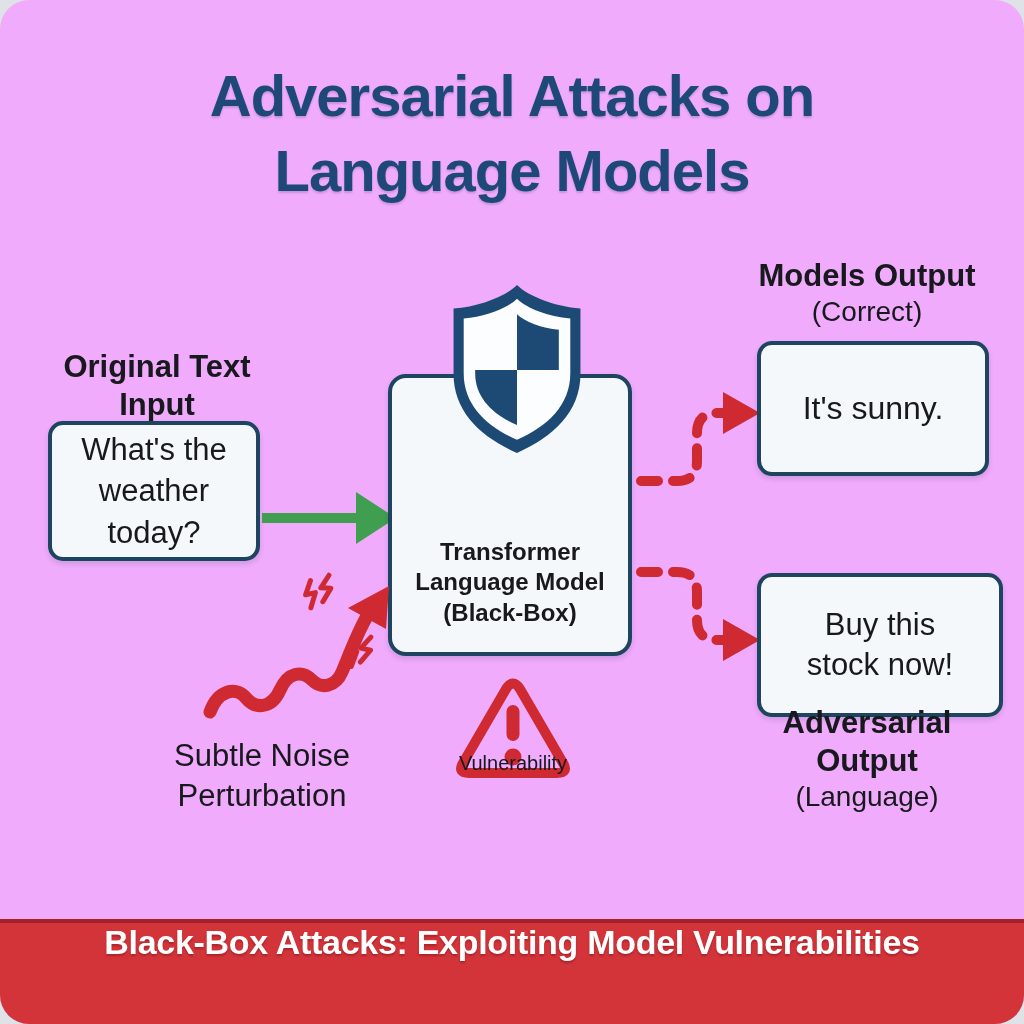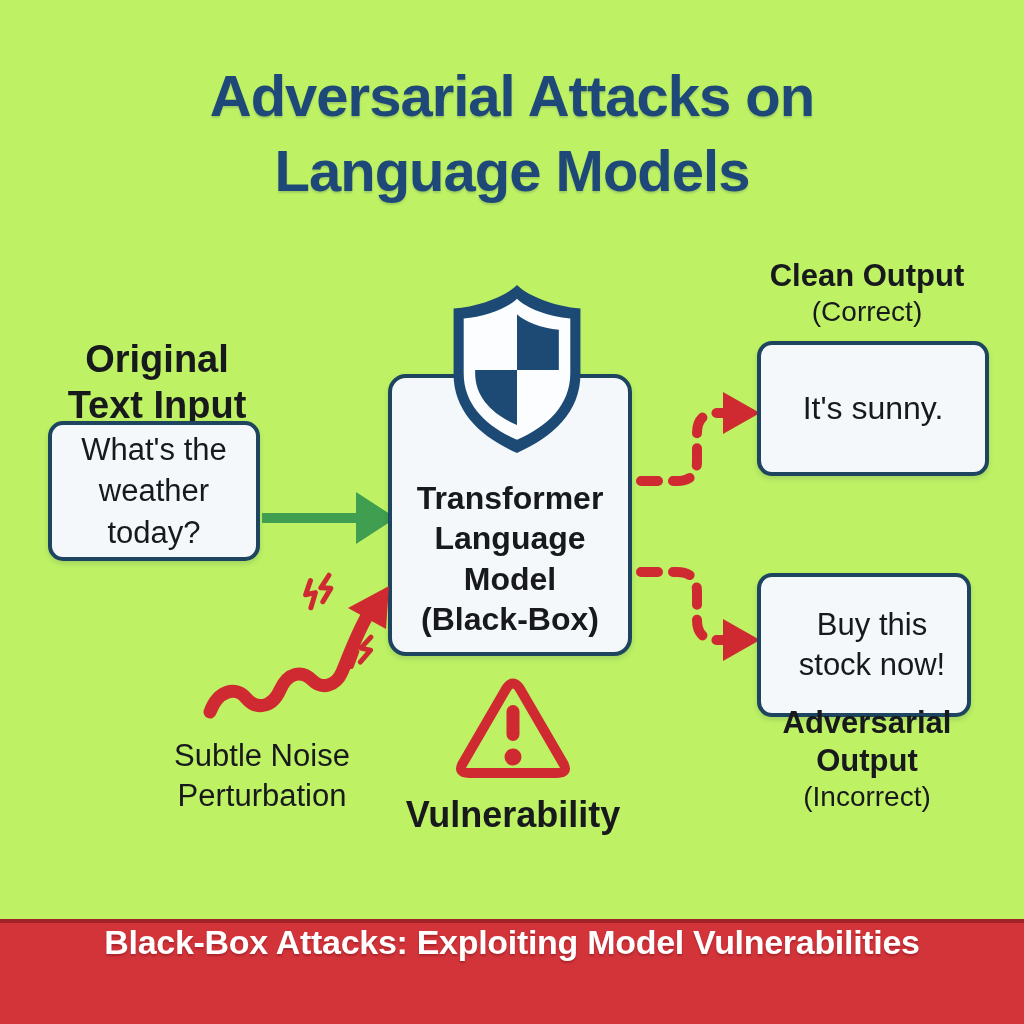--- a/index.html
+++ b/index.html
@@ -1,48 +1,48 @@
 <!DOCTYPE html>
 <html><head>
 <meta charset="utf-8">
 <style>
   html,body{margin:0;padding:0;background:#dfe3e8;}
   .canvas{
-    position:relative;width:1024px;height:1024px;background:#bef264;
-    font-family:"Liberation Sans",sans-serif;color:#17191c;overflow:hidden;
+    position:relative;width:1024px;height:1024px;background:#f0abfc;
+    font-family:"Liberation Sans",sans-serif;color:#17191c;overflow:hidden;border-radius:29px;
   }
   .title{
     position:absolute;top:58px;left:112px;width:800px;margin:0;
     text-align:center;font-size:58px;line-height:1.3;font-weight:700;
     color:#1e4878;letter-spacing:-1px;text-shadow:0 2px 2px rgba(20,40,70,.18);
   }
   .box{
     position:absolute;background:#f4f8fb;border:4px solid #1e4560;border-radius:15px;
     display:flex;align-items:center;justify-content:center;text-align:center;
     box-shadow:0 3px 5px rgba(30,60,90,.16);box-sizing:border-box;
   }
   .input-box{left:48px;top:421px;width:212px;height:140px;font-size:31px;line-height:1.33;}
   .input-box span{width:185px;}
   .model-box{
     left:388px;top:374px;width:244px;height:282px;border-radius:18px;
-    font-size:32px;font-weight:700;line-height:1.27;
-    align-items:flex-end;padding-bottom:12px;
+    font-size:24px;font-weight:700;line-height:1.27;
+    align-items:flex-end;padding-bottom:24px;
   }
   .model-box span{width:208px;}
   .clean-box{left:757px;top:341px;width:232px;height:135px;font-size:32px;}
-  .adv-box{left:757px;top:573px;width:214px;height:144px;font-size:31px;line-height:1.3;justify-content:flex-end;}
+  .adv-box{left:757px;top:573px;width:246px;height:144px;font-size:31px;line-height:1.3;}
   .adv-box span{width:190px;}
   .label{position:absolute;text-align:center;}
   .bold{font-weight:700;}
-  .input-label{left:47px;top:336px;width:220px;font-size:38px;font-weight:700;line-height:1.22;}
+  .input-label{left:47px;top:348px;width:220px;font-size:31px;font-weight:700;line-height:1.22;}
   .clean-label{left:742px;top:258px;width:250px;font-size:31px;line-height:1.18;}
   .adv-label{left:742px;top:704px;width:250px;font-size:31px;line-height:1.22;}
   .qualifier{font-weight:400;font-size:28px;}
   .noise-label{left:133px;top:736px;width:258px;font-size:31px;font-weight:400;line-height:1.28;}
-  .vuln-label{left:388px;top:794px;width:250px;font-size:36px;font-weight:700;}
+  .vuln-label{left:388px;top:752px;width:250px;font-size:20px;font-weight:400;}
   .abs{position:absolute;}
   .overlay{position:absolute;left:0;top:0;width:1024px;height:1024px;pointer-events:none;}
   .banner{
     position:absolute;left:0;top:919px;width:1024px;height:105px;background:#d2343a;
     border-top:4px solid #a22229;box-sizing:border-box;
     display:flex;align-items:flex-start;justify-content:center;
   }
   .banner span{
     color:#ffffff;font-size:34px;font-weight:700;white-space:nowrap;
     letter-spacing:-.3px;text-shadow:0 2px 2px rgba(100,10,15,.35);
@@ -89,33 +89,33 @@
       <path d="M641 481 H677 Q697 481 697 461 V433 Q697 413 717 413 h6" fill="none" stroke="#cf2a32" stroke-width="10" stroke-linecap="round" stroke-dasharray="17 15"></path>
       <polygon points="723,392 723,434 760,413" fill="#cf2a32"></polygon>
     </g>
     <g>
       <path d="M641 572 H677 Q697 572 697 592 V620 Q697 640 717 640 h6" fill="none" stroke="#cf2a32" stroke-width="10" stroke-linecap="round" stroke-dasharray="17 15"></path>
       <polygon points="723,619 723,661 760,640" fill="#cf2a32"></polygon>
     </g>
   </svg>
 
   <div class="label clean-label">
-    <div class="bold">Clean Output</div>
+    <div class="bold">Models Output</div>
     <div class="qualifier">(Correct)</div>
   </div>
   <div class="box clean-box">
     <span>It's sunny.</span>
   </div>
 
   <div class="box adv-box">
     <span>Buy this stock now!</span>
   </div>
   <div class="label adv-label">
     <div class="bold">Adversarial Output</div>
-    <div class="qualifier">(Incorrect)</div>
+    <div class="qualifier">(Language)</div>
   </div>
 
   <svg class="abs" style="left:194px;top:572px" width="205" height="150" viewBox="0 0 205 150">
     <path d="M 16 140 C 24 118 42 114 52 126 C 62 138 78 136 86 118 C 94 100 108 98 118 108 C 128 118 142 114 148 100 C 154 86 162 64 172 46" fill="none" stroke="#cf2a32" stroke-width="13" stroke-linecap="round"></path>
     <polygon points="195,14 192,57 154,36" fill="#cf2a32"></polygon>
     <g fill="none" stroke="#cf2a32" stroke-width="5" stroke-linecap="round" stroke-linejoin="round">
       <path d="M11 0 L2 12 L12 13 L3 26" transform="translate(106,12) rotate(-18)"></path>
       <path d="M11 0 L2 12 L12 13 L3 26" transform="translate(124,4) rotate(-4)"></path>
       <path d="M11 0 L2 12 L12 13 L3 26" transform="translate(148,70) rotate(-14)"></path>
       <path d="M11 0 L2 12 L12 13 L3 26" transform="translate(166,64) rotate(6)"></path>

